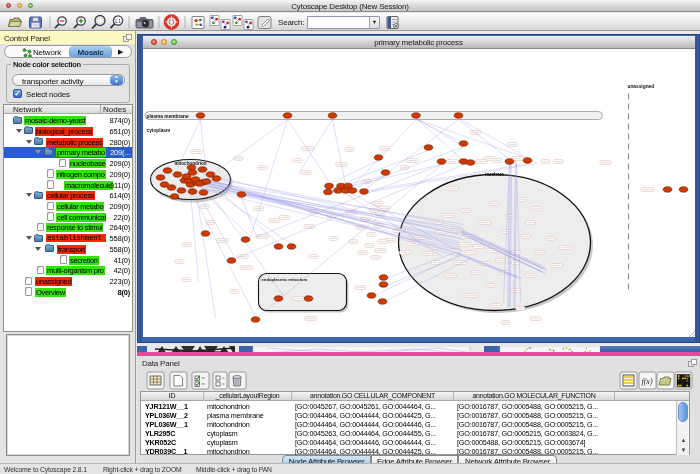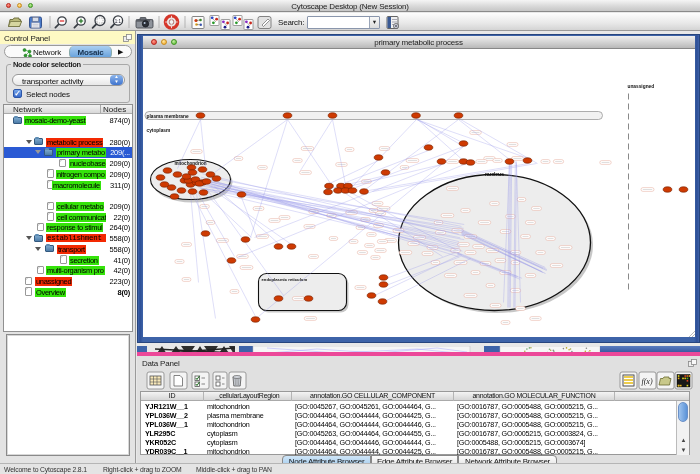--- a/index.html
+++ b/index.html
@@ -211,20 +211,26 @@
   <div id="tree-head">
         <span class="h1">Network</span>
         <span class="hd"></span>
         <span class="h2">Nodes</span>
       </div>
   <div class="trow" style="top:10.2px;">
         <div class="fold" style="left:9px;"></div>
         <div class="txt gbg" style="left:20px;max-width:82px;">mosaic-demo-yeast</div>
         <div class="num" style="color:#000;">874(0)</div>
       </div>
+<div class="trow" style="top:20.9px;">
+        <div class="garr" style="left:12px;border-top-color:#555;"></div>
+        <div class="fold" style="left:20px;"></div>
+        <div class="txt rbg" style="left:31px;max-width:71px;">biological_process</div>
+        <div class="num" style="color:#000;">651(0)</div>
+      </div>
 <div class="trow" style="top:31.6px;">
         <div class="garr" style="left:22px;border-top-color:#555;"></div>
         <div class="fold" style="left:30px;"></div>
         <div class="txt rbg" style="left:42px;max-width:60px;">metabolic process</div>
         <div class="num" style="color:#000;">280(0)</div>
       </div>
 <div class="trow" style="top:42.4px;">
         <div style="position:absolute;left:0;top:-0.5px;width:129px;height:11.2px;background:#2a5ad4;"></div>
         <div class="garr" style="left:31px;border-top-color:#999;"></div>
         <div class="fold" style="left:40px;"></div>
@@ -236,22 +242,28 @@
         <div class="txt gbg" style="left:65px;max-width:37px;">nucleobase-</div>
         <div class="num" style="color:#000;">209(0)</div>
       </div>
 <div class="trow" style="top:63.8px;">
         <div class="file" style="left:43px;"></div>
         <div class="txt gbg" style="left:52px;max-width:50px;">nitrogen compo</div>
         <div class="num" style="color:#000;">209(0)</div>
       </div>
 <div class="trow" style="top:74.5px;">
         <div class="file" style="left:43px;"></div>
-        <div class="txt gbg" style="left:48px;max-width:50px;">macromolecule</div>
+        <div class="txt gbg" style="left:60px;max-width:50px;">macromolecule</div>
         <div class="num" style="color:#000;">311(0)</div>
+      </div>
+<div class="trow" style="top:85.2px;">
+        <div class="garr" style="left:22px;border-top-color:#555;"></div>
+        <div class="fold" style="left:30px;"></div>
+        <div class="txt rbg" style="left:42px;max-width:60px;">cellular process</div>
+        <div class="num" style="color:#000;">614(0)</div>
       </div>
 <div class="trow" style="top:96.0px;">
         <div class="file" style="left:43px;"></div>
         <div class="txt gbg" style="left:52px;max-width:50px;">cellular metabo</div>
         <div class="num" style="color:#000;">209(0)</div>
       </div>
 <div class="trow" style="top:106.7px;">
         <div class="file" style="left:43px;"></div>
         <div class="txt gbg" style="left:52px;max-width:50px;">cell communicat</div>
         <div class="num" style="color:#000;">22(0)</div>

